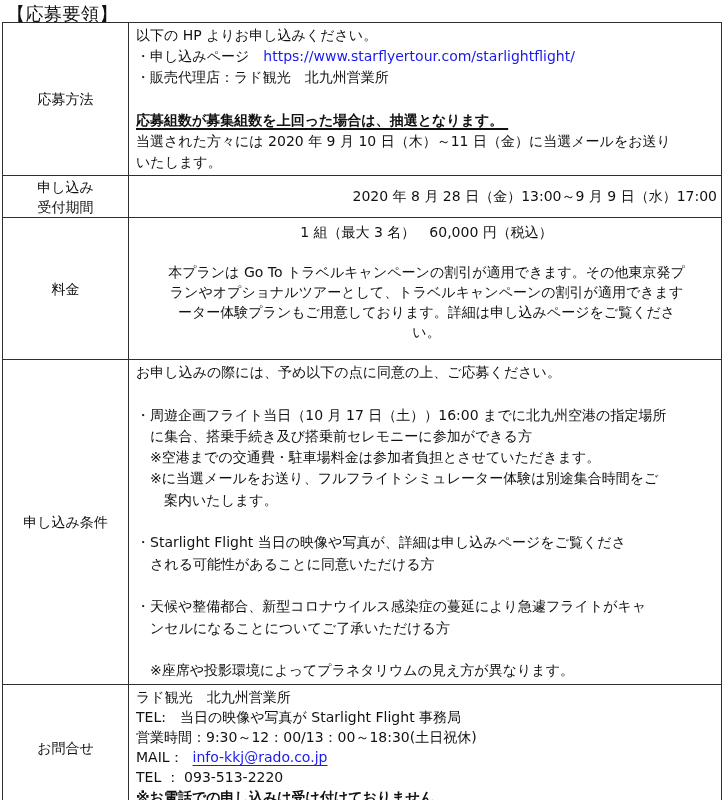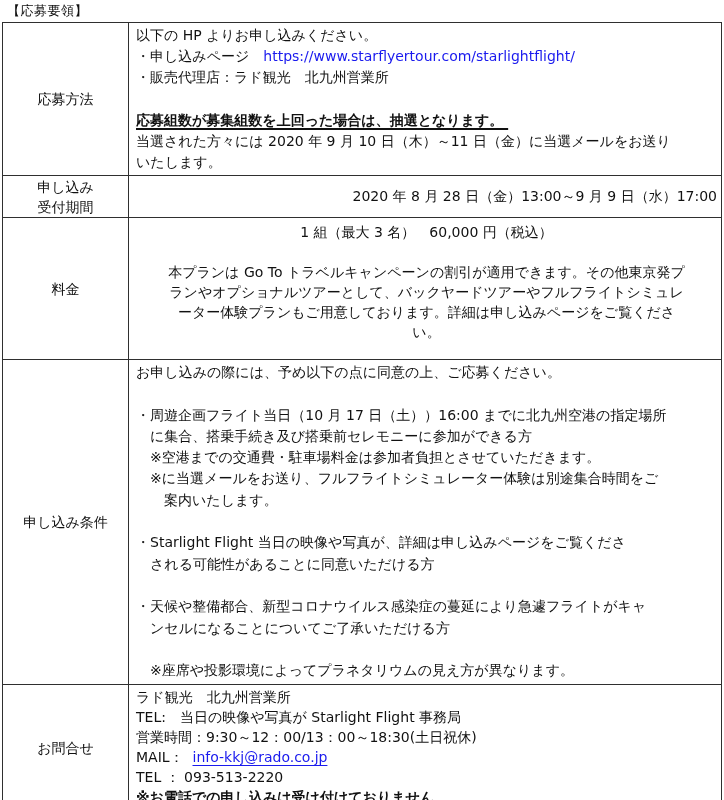--- a/index.html
+++ b/index.html
@@ -13,21 +13,21 @@
     height: 800px;
     background: var(--bg, #ffffff);
     color: var(--text, #111111);
     font-family: "DejaVu Sans", "Liberation Sans", sans-serif;
     overflow: hidden;
   }
   .doc-title {
     position: absolute;
     left: 7px;
     top: 2px;
-    font-size: 13px;
+    font-size: 18px;
     font-weight: 500;
     letter-spacing: 0.5px;
     white-space: pre;
   }
   table.app-table {
     position: absolute;
     left: 2px;
     top: 22px;
     width: 720px;
     border-collapse: collapse;
@@ -116,21 +116,21 @@
           </td>
         </tr>
         <tr data-row="fee">
           <td class="label-cell">
             <div class="label-line">料金</div>
           </td>
           <td class="content-cell">
             <div class="line"><span class="seg-normal">1 組（最大 3 名）　60,000 円（税込）</span></div>
             <div class="line">&nbsp;</div>
             <div class="line"><span class="seg-normal">本プランは Go To トラベルキャンペーンの割引が適用できます。その他東京発プ</span></div>
-            <div class="line"><span class="seg-normal">ランやオプショナルツアーとして、バックヤードツアーやフルフライトシミュレ</span></div>
+            <div class="line"><span class="seg-normal">ランやオプショナルツアーとして、トラベルキャンペーンの割引が適用できます</span></div>
             <div class="line"><span class="seg-normal">ーター体験プランもご用意しております。詳細は申し込みページをご覧くださ</span></div>
             <div class="line"><span class="seg-normal">い。</span></div>
           </td>
         </tr>
         <tr data-row="conditions">
           <td class="label-cell">
             <div class="label-line">申し込み条件</div>
           </td>
           <td class="content-cell">
             <div class="line"><span class="seg-normal">お申し込みの際には、予め以下の点に同意の上、ご応募ください。</span></div>

